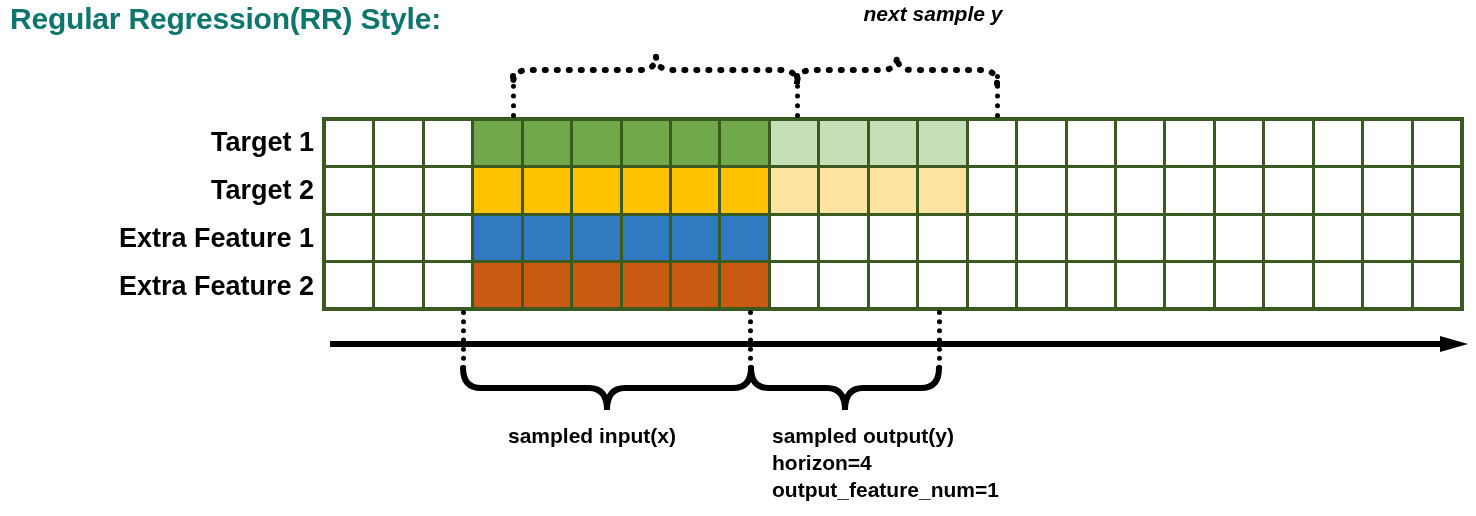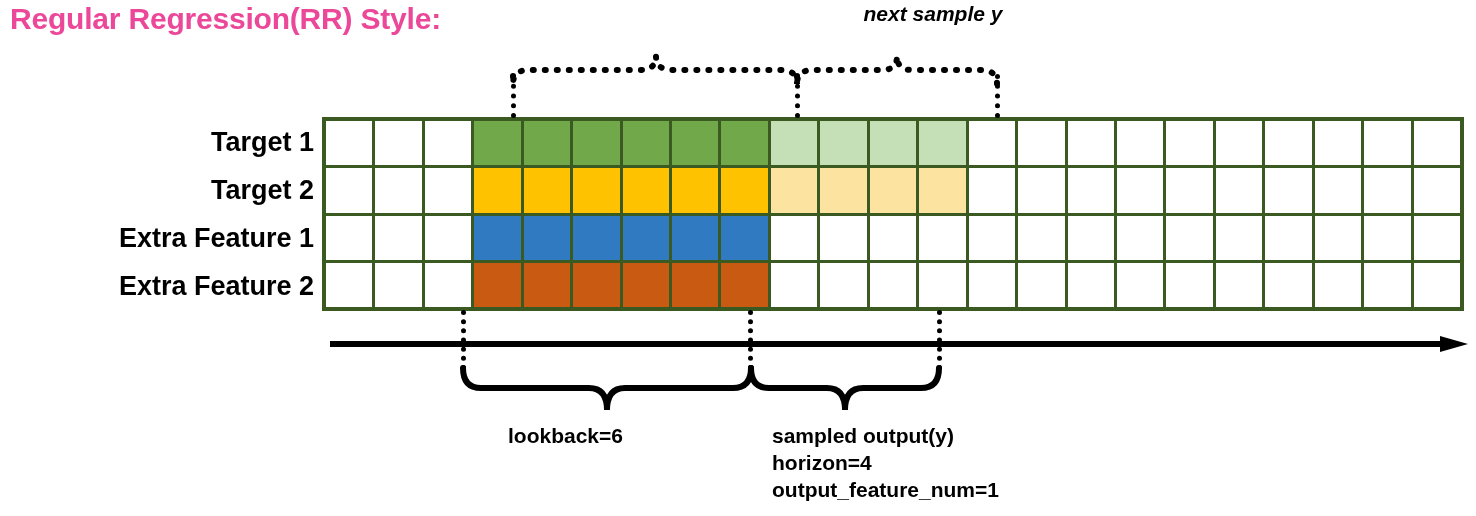--- a/index.html
+++ b/index.html
@@ -17,21 +17,21 @@
     background: #ffffff;
     overflow: hidden;
   }
   
   #title {
     position: absolute;
     left: 10px;
     top: 2px;
     font-size: 30px;
     font-weight: 700;
-    color: #ec4899;
+    color: #0f766e;
     white-space: nowrap;
     letter-spacing: -0.2px;
   }
   
   .row-label {
     position: absolute;
     right: 1162px;            
     width: 320px;
     text-align: right;
     font-size: 27px;
@@ -245,21 +245,21 @@
   <div class="vline" style="left:937px; top:310px; height:60px;"></div>
 
   <svg class="overlay">
 
     <path d="M 463,368 Q 463,388 481,388 L 589,388 Q 607,388 607,410 Q 607,388 625,388 L 733,388 Q 751,388 751,368" fill="none" stroke="#000" stroke-width="6" stroke-linecap="round"></path>
 
     <path d="M 751,368 Q 751,388 769,388 L 827,388 Q 845,388 845,410 Q 845,388 863,388 L 921,388 Q 939,388 939,368" fill="none" stroke="#000" stroke-width="6" stroke-linecap="round"></path>
   </svg>
 
   <div class="caption" style="left:508px; top:422px;">
-    <div>lookback=6</div>
+    <div>sampled input(x)</div>
   </div>
   <div class="caption" style="left:772px; top:422px;">
     <div>sampled output(y)</div>
     <div>horizon=4</div>
     <div>output_feature_num=1</div>
   </div>
 
 </div>
 
 </body></html>

